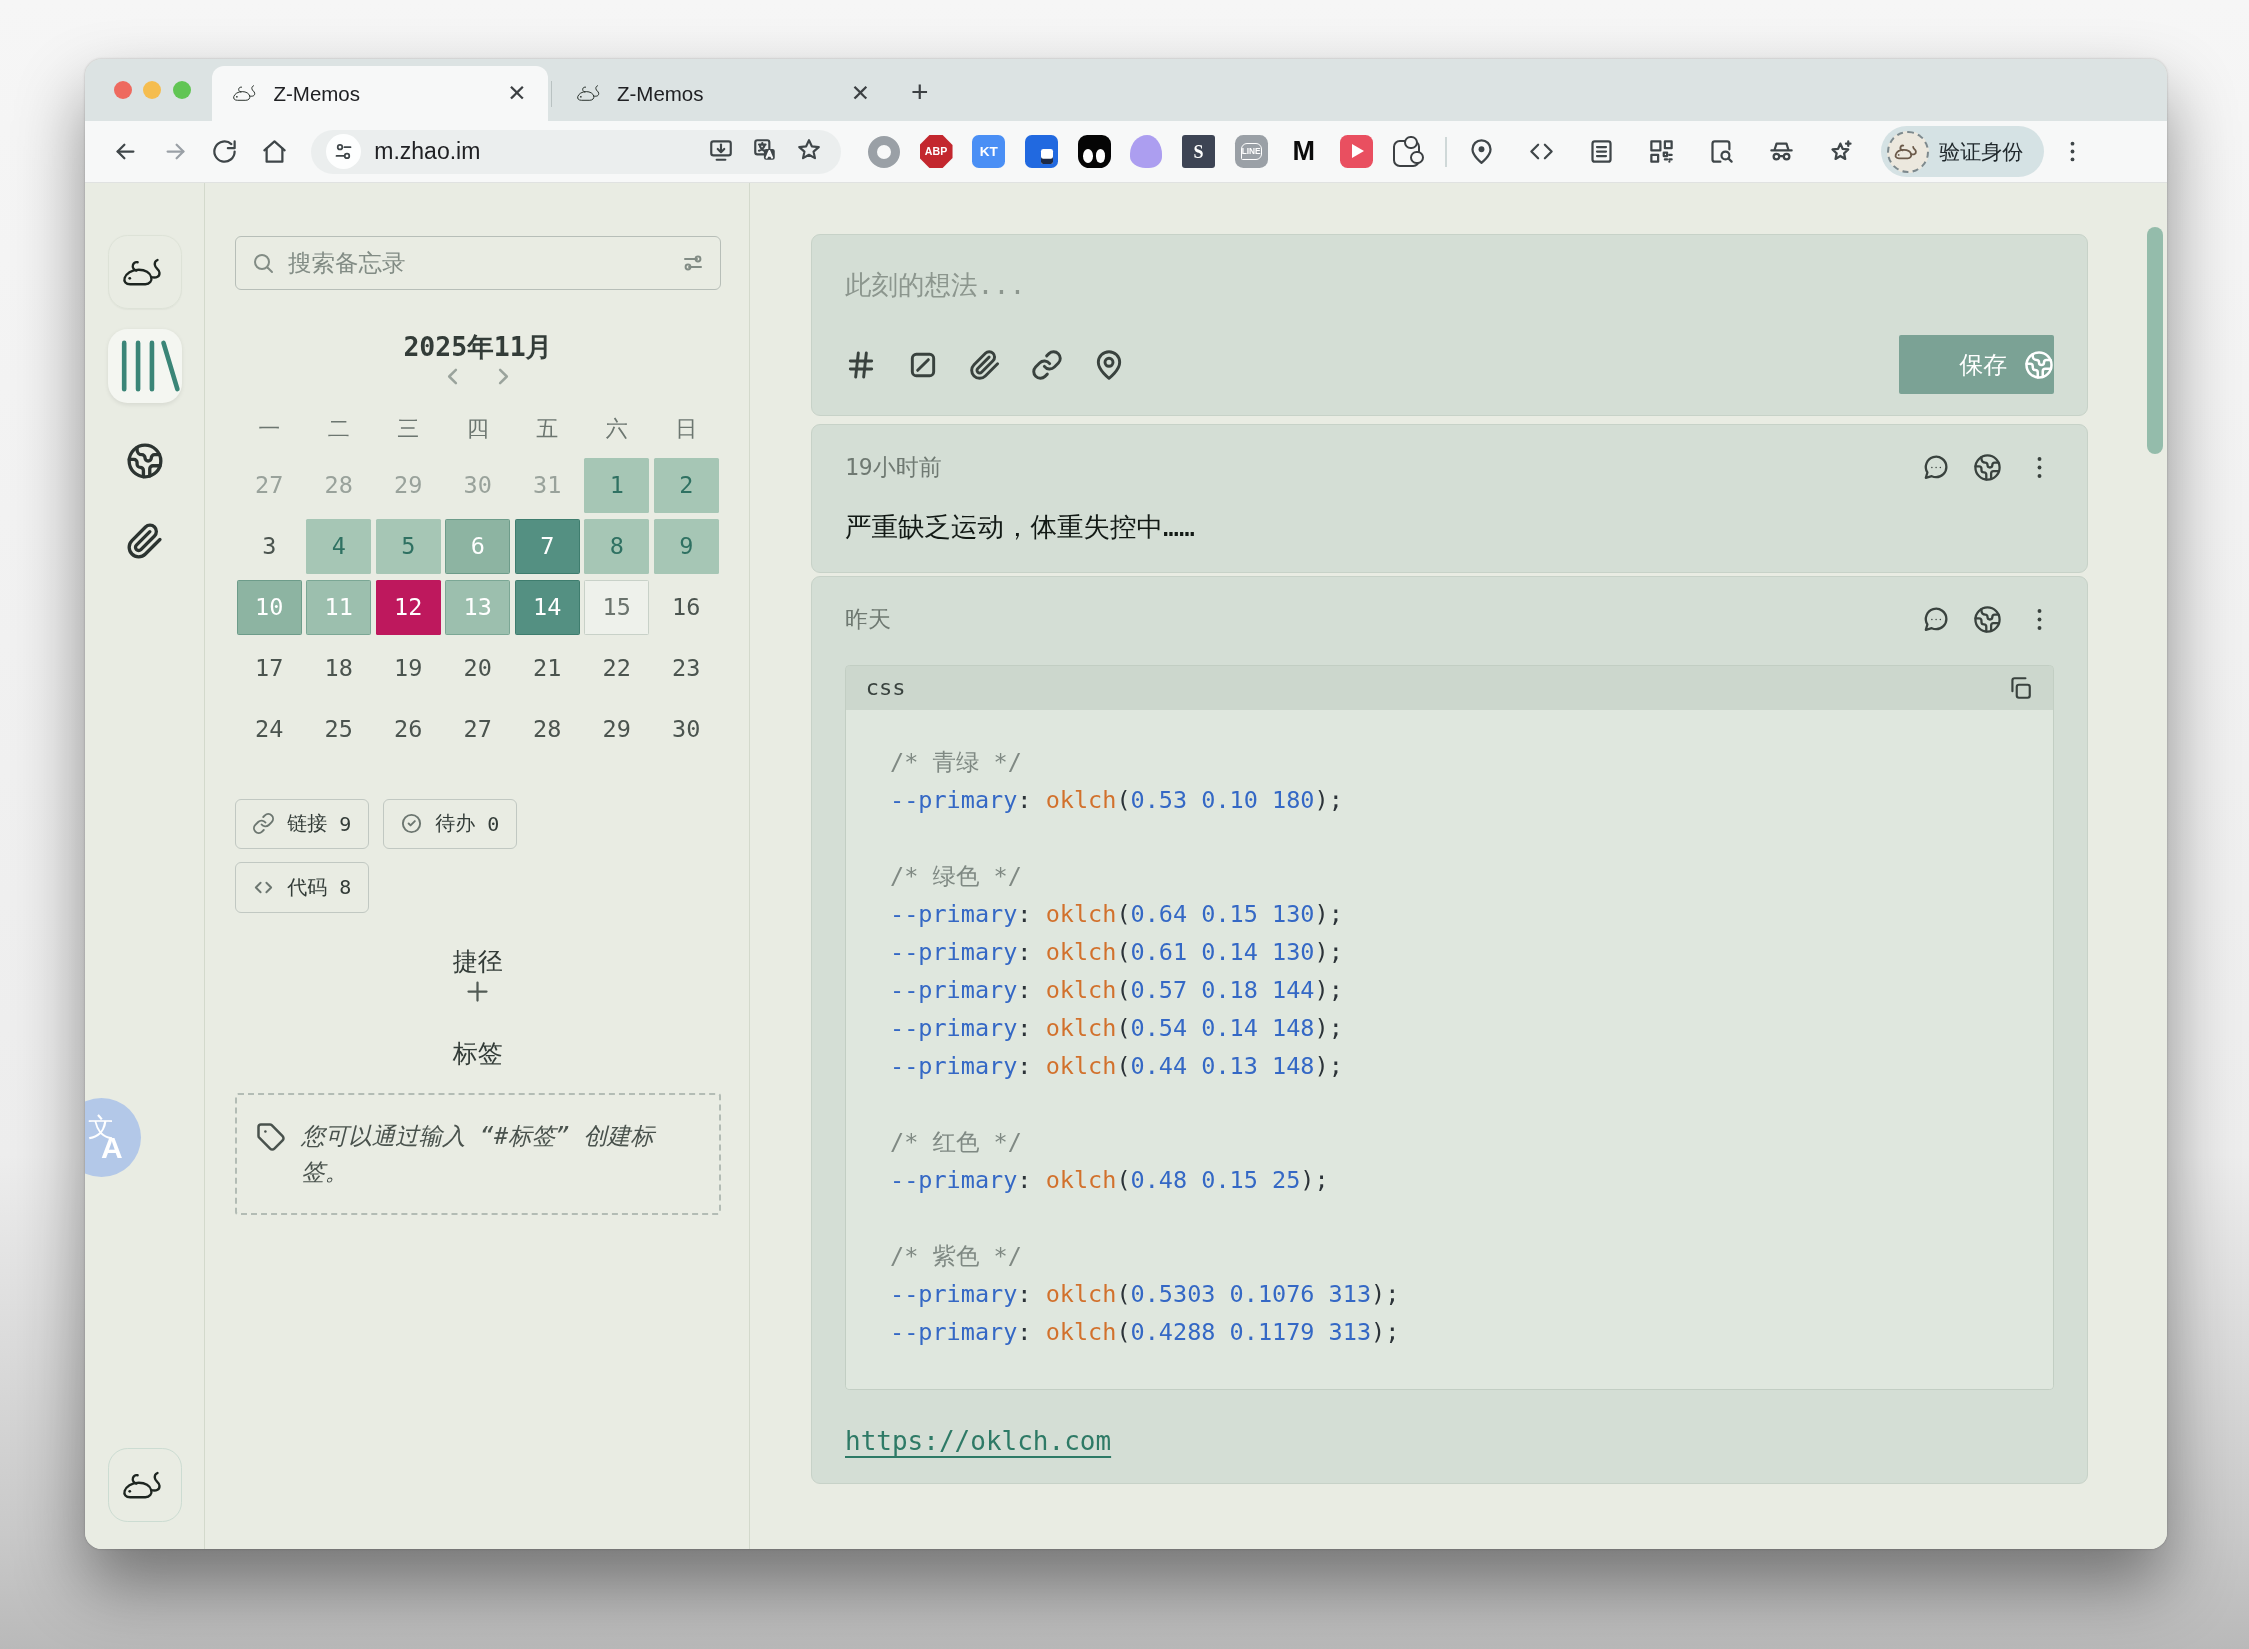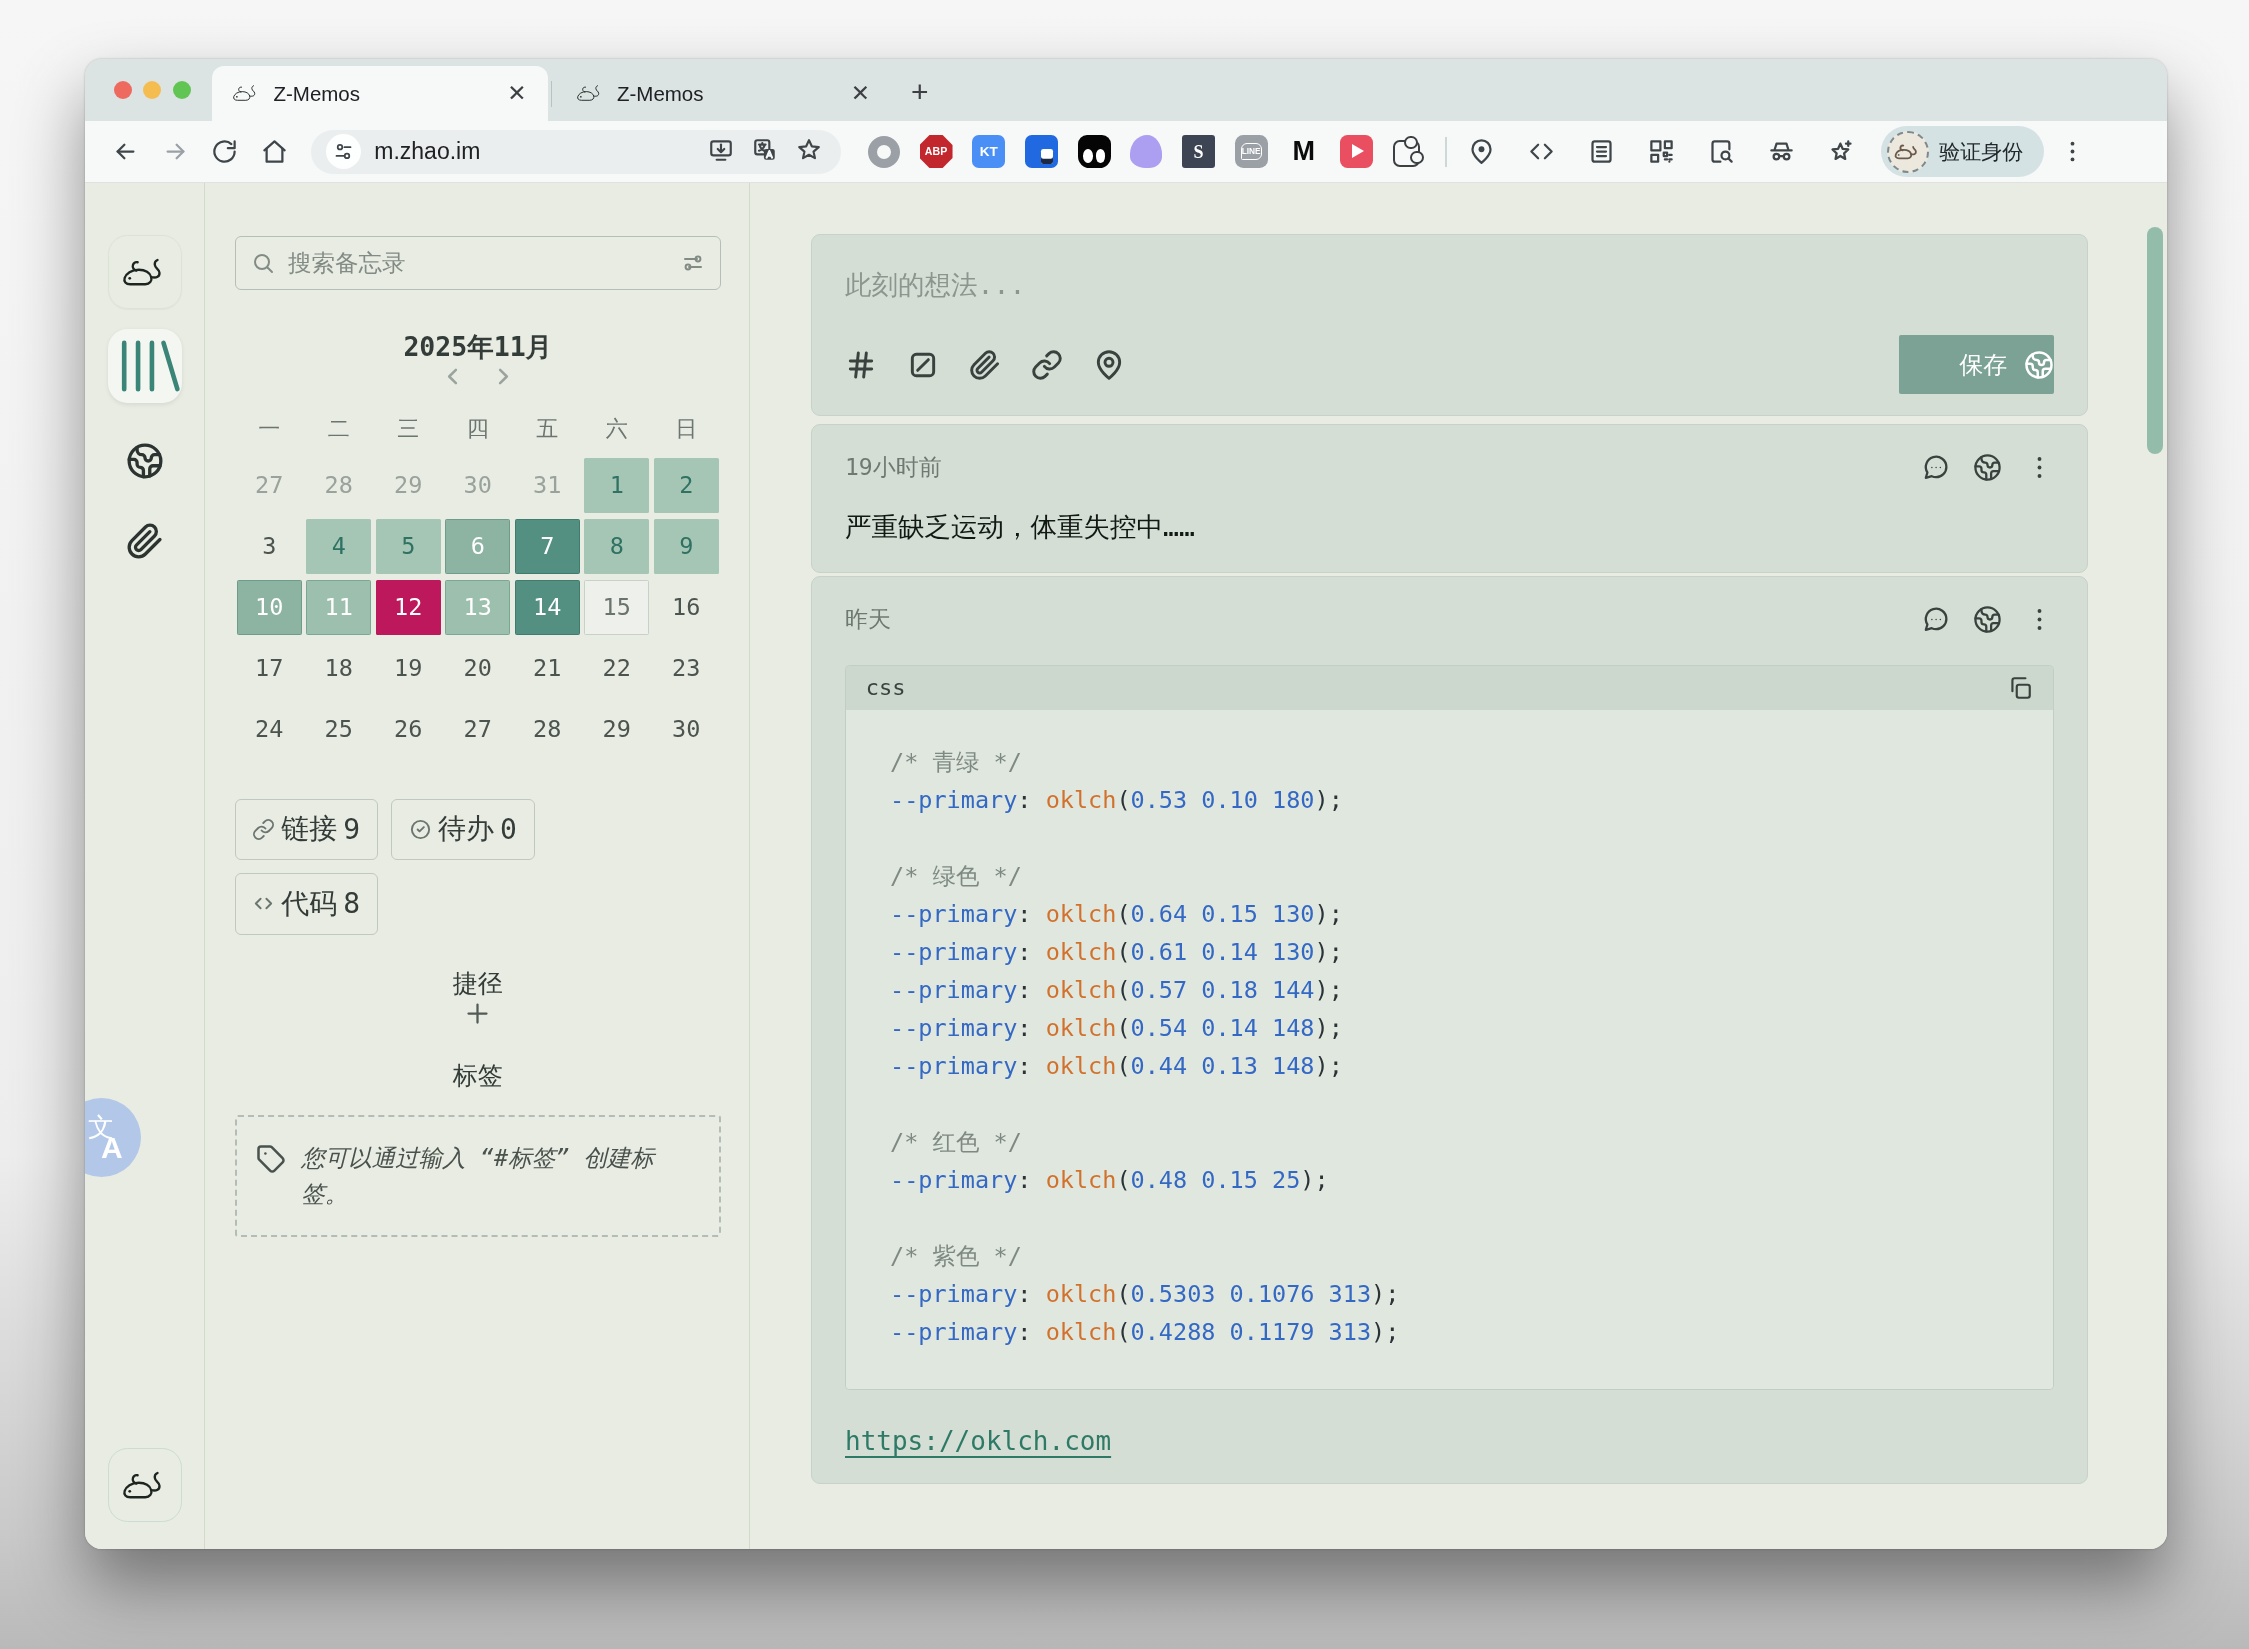--- a/index.html
+++ b/index.html
@@ -117,22 +117,22 @@
   .cell { width:65px; height:55px; margin:0 auto; display:flex; align-items:center; justify-content:center;
           font-size:23.5px; border-radius:1.5px; color:#4b544f; }
   .cell.muted { color:#99a29b; }
   .cell.lv1 { background:#a6c6b5; color:#2f7162; }
   .cell.lv2 { background:#9cbfae; color:#fff; border:1.5px solid #7ba795; }
   .cell.lv3 { background:#8db4a2; color:#fff; border:1.5px solid #6d9c8a; }
   .cell.lv4 { background:#549082; color:#fff; border:1.5px solid #3e7d6e; }
   .cell.lv5 { background:#be185d; color:#fff; }
   .cell.today { background:#eef1eb; color:#6a736d; border:1.5px solid #c8d1c8; }
   .stats { display:flex; flex-wrap:wrap; gap:13.6px; margin-top:42px; width:364px; }
-  .stat { display:flex; align-items:center; gap:6px; border:1.5px solid #c1c8c2; border-radius:6px;
-          padding:10.6px 16.7px; font-size:28px; color:#333c38; }
+  .stat { display:flex; align-items:center; gap:12px; border:1.5px solid #c1c8c2; border-radius:6px;
+          padding:10.6px 16.7px; font-size:20px; color:#333c38; }
   .stat svg { width:23px; height:23px; color:#6c7670; }
   .sec-head { display:flex; align-items:center; margin-top:32px;flex-direction:column; }
   .sec-head .t { font-size:25px; color:#333c38; flex:1; }
   .sec-head svg { width:27px; height:27px; color:#525b55; }
   .taghint { margin-top:23px; border:2.3px dashed #b3bcb5; border-radius:3px; padding:23px 19.7px;
              display:flex; gap:15px; color:#49524d; }
   .taghint svg { width:30px; height:30px; flex:0 0 auto; margin-top:4.5px; }
   .taghint .txt { font-size:23.5px; font-style:italic; line-height:1.55; }
 
   

